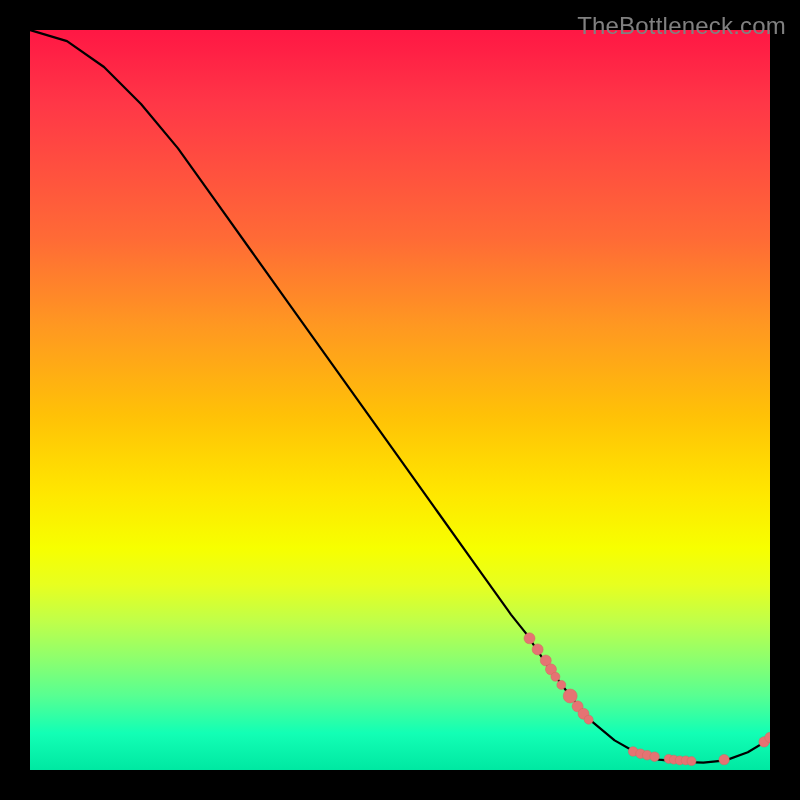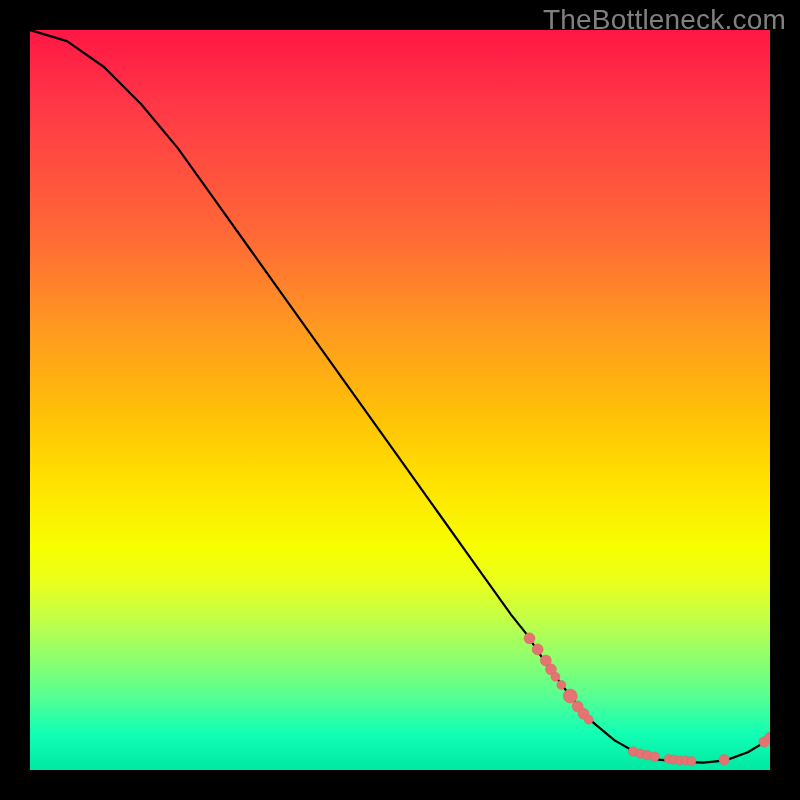--- a/index.html
+++ b/index.html
@@ -5,25 +5,25 @@
   * { margin: 0; padding: 0; box-sizing: border-box; }
   html, body { width: 800px; height: 800px; background: #000; overflow: hidden; }
   .stage {
     position: relative;
     width: 800px;
     height: 800px;
     background: #000;
   }
   .watermark {
     position: absolute;
-    top: 4px;
+    top: 12px;
     right: 14px;
     color: #808080;
     font-family: Arial, Helvetica, sans-serif;
-    font-size: 28px;
+    font-size: 24px;
     font-weight: 500;
     letter-spacing: 0.2px;
     z-index: 10;
     margin-left: 43px;
   }
   .plot-area {
     position: absolute;
     left: 30px;
     top: 30px;
     width: 740px;

